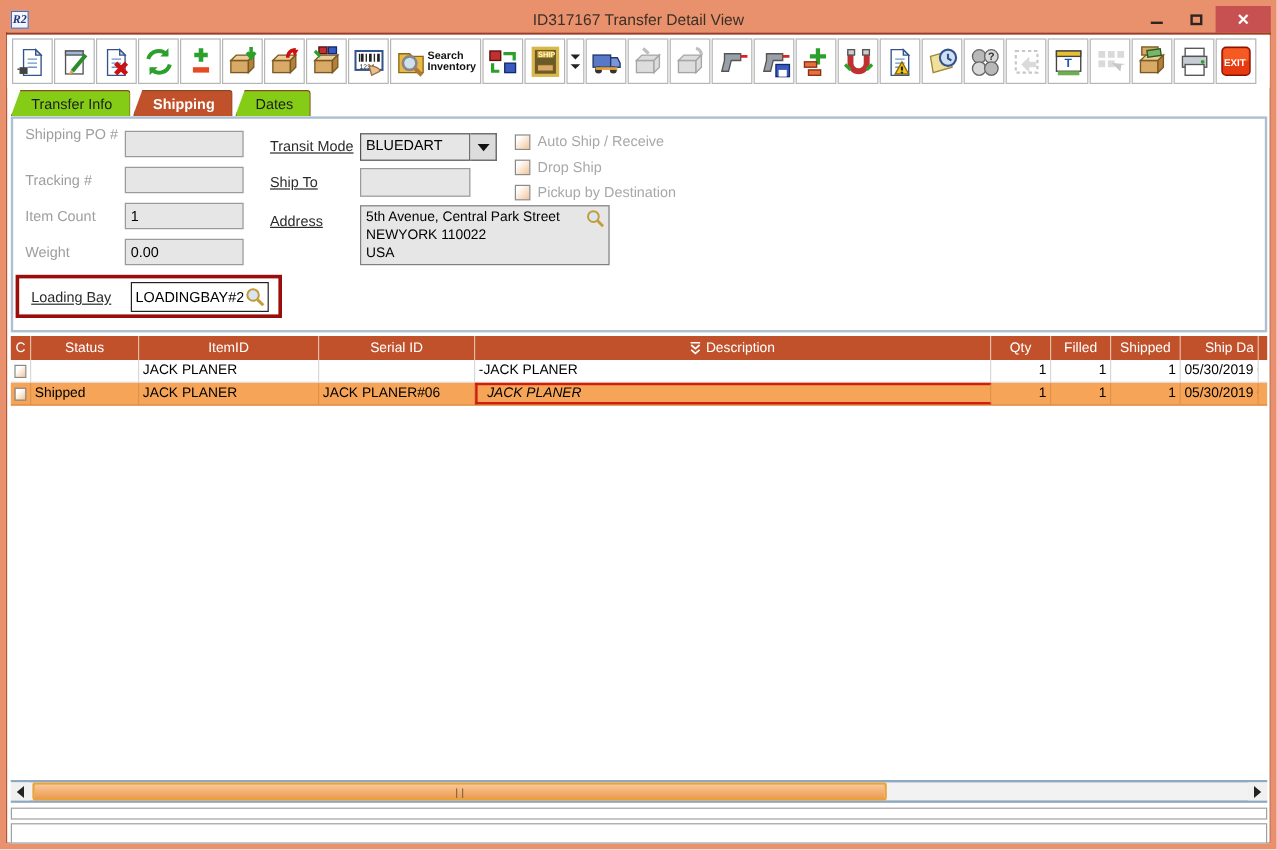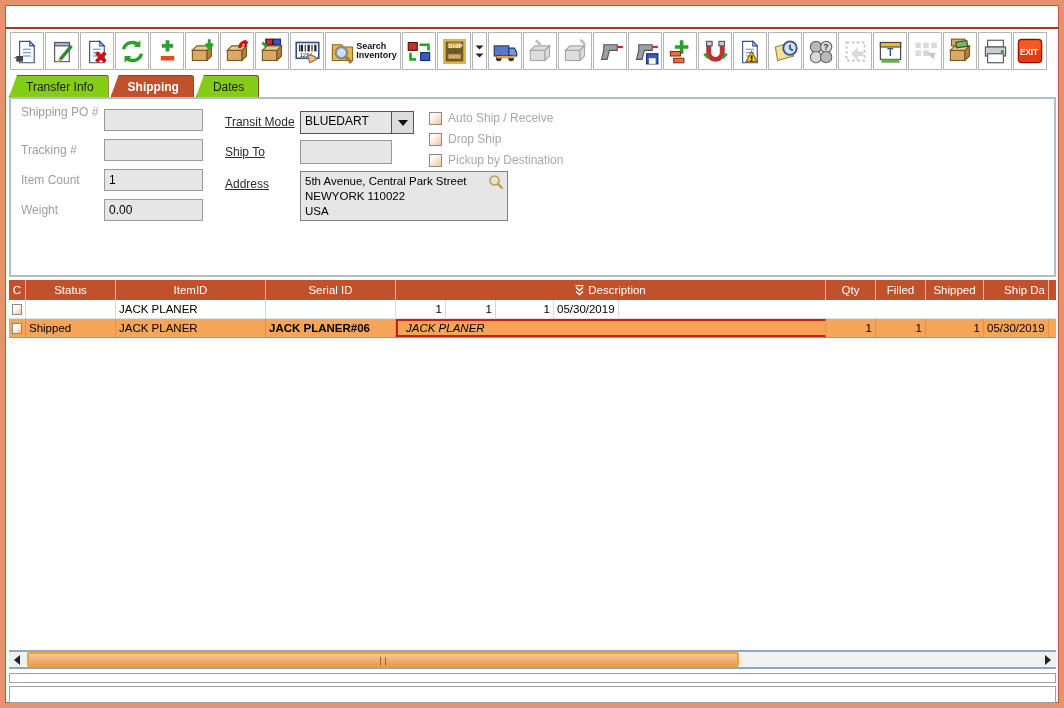--- a/index.html
+++ b/index.html
@@ -77,20 +77,33 @@
 
   
   .strip1 { position:absolute; left:4px; top:668px; width:1047px; height:10px; background:#fff; border:1px solid #a0a0a0; }
   .strip2 { position:absolute; left:4px; top:681px; width:1047px; height:17px; background:#fff; border:1px solid #a0a0a0; }
 </style>
 </head>
 <body>
 
 <div class="window">
 
+  <div class="titlebar">
+    <div class="app-icon">R2</div>
+    <div class="title-text">ID317167 Transfer Detail View</div>
+    <div class="win-controls">
+      <div class="win-btn min">
+          <span class="glyph"></span>
+        </div>
+      <div class="win-btn max">
+          <span class="glyph"></span>
+        </div>
+      <div class="win-btn close">✕</div>
+    </div>
+  </div>
   <div class="title-underline"></div>
 
   <div class="toolbar" id="toolbar">
       <button class="tbtn">
         <span>
           <svg width="27" height="27" viewBox="0 0 24 24">
             <path d="M5 3h9l4 4v15H5z" fill="#fff" stroke="#33538a"></path>
             <path d="M14 3l4 4h-4z" fill="#cfe0f5" stroke="#33538a"></path>
             <line x1="8" y1="10" x2="15" y2="10" stroke="#6a95c8"></line>
             <line x1="8" y1="13" x2="15" y2="13" stroke="#6a95c8"></line>
@@ -445,20 +458,30 @@
           <span class="chk"></span>
           <span class="chk-label">Drop Ship</span>
         </div>
         <div class="chk-row" style="left:418px; top:54px;">
           <span class="chk"></span>
           <span class="chk-label">Pickup by Destination</span>
         </div>
       </div>
 
 
+    <div class="lb-highlight">
+      <div class="flabel dark" style="left:10px; top:9px;">Loading Bay</div>
+      <input class="lb-input" value="LOADINGBAY#2" style="">
+      <span class="lb-mag">
+        <svg width="17" height="17" viewBox="0 0 16 16">
+            <circle cx="6.5" cy="6.5" r="4.5" fill="#d9e6f2" stroke="#c79b3b" stroke-width="1.6"></circle>
+            <line x1="10" y1="10" x2="14.5" y2="14.5" stroke="#c79b3b" stroke-width="2.4"></line>
+          </svg>
+      </span>
+    </div>
   </div>
 
   <div class="grid">
     <div class="grid-header" id="grid-header">
         <div class="gh-cell" style="width: 17px;">C</div>
         <div class="gh-cell" style="width: 90px;">Status</div>
         <div class="gh-cell" style="width: 150px;">ItemID</div>
         <div class="gh-cell" style="width: 130px;">Serial ID</div>
         <div class="gh-cell" style="width: 430px;"><svg width="9" height="11" viewBox="0 0 9 11" style="margin-right:4px">
             <path d="M0.5 0.5h8M1 2.5l3.5 3 3.5-3M1 6.5l3.5 3 3.5-3" fill="none" stroke="#fff" stroke-width="1.4"></path>
@@ -469,32 +492,33 @@
         <div class="gh-cell right" style="width: 65px;">Ship Da</div>
       </div>
     <div id="grid-body">
         <div class="grid-row">
           <div class="g-cell" style="width:17px; justify-content:center;">
             <span class="rowchk"></span>
           </div>
           <div class="g-cell" style="width:90px;"></div>
           <div class="g-cell" style="width:150px;">JACK PLANER</div>
           <div class="g-cell" style="width:130px;"></div>
+          <div class="g-cell" style="width:430px;">-JACK PLANER</div>
           <div class="g-cell num" style="width:50px;">1</div>
           <div class="g-cell num" style="width:50px;">1</div>
           <div class="g-cell num" style="width:58px;">1</div>
           <div class="g-cell" style="width:65px;">05/30/2019 0</div>
         </div>
         <div class="grid-row selected">
           <div class="g-cell" style="width:17px; justify-content:center;">
             <span class="rowchk"></span>
           </div>
           <div class="g-cell" style="width:90px;">Shipped</div>
           <div class="g-cell" style="width:150px;">JACK PLANER</div>
-          <div class="g-cell" style="width:130px;font-weight:bold;">JACK PLANER#06</div>
+          <div class="g-cell" style="width:130px;">JACK PLANER#06</div>
           <div class="g-cell desc-hl" style="width:430px;font-style:italic;">JACK PLANER</div>
           <div class="g-cell num" style="width:50px;">1</div>
           <div class="g-cell num" style="width:50px;">1</div>
           <div class="g-cell num" style="width:58px;">1</div>
           <div class="g-cell" style="width:65px;">05/30/2019 0</div>
         </div>
       </div>
   </div>
 
   <div class="hscroll">

